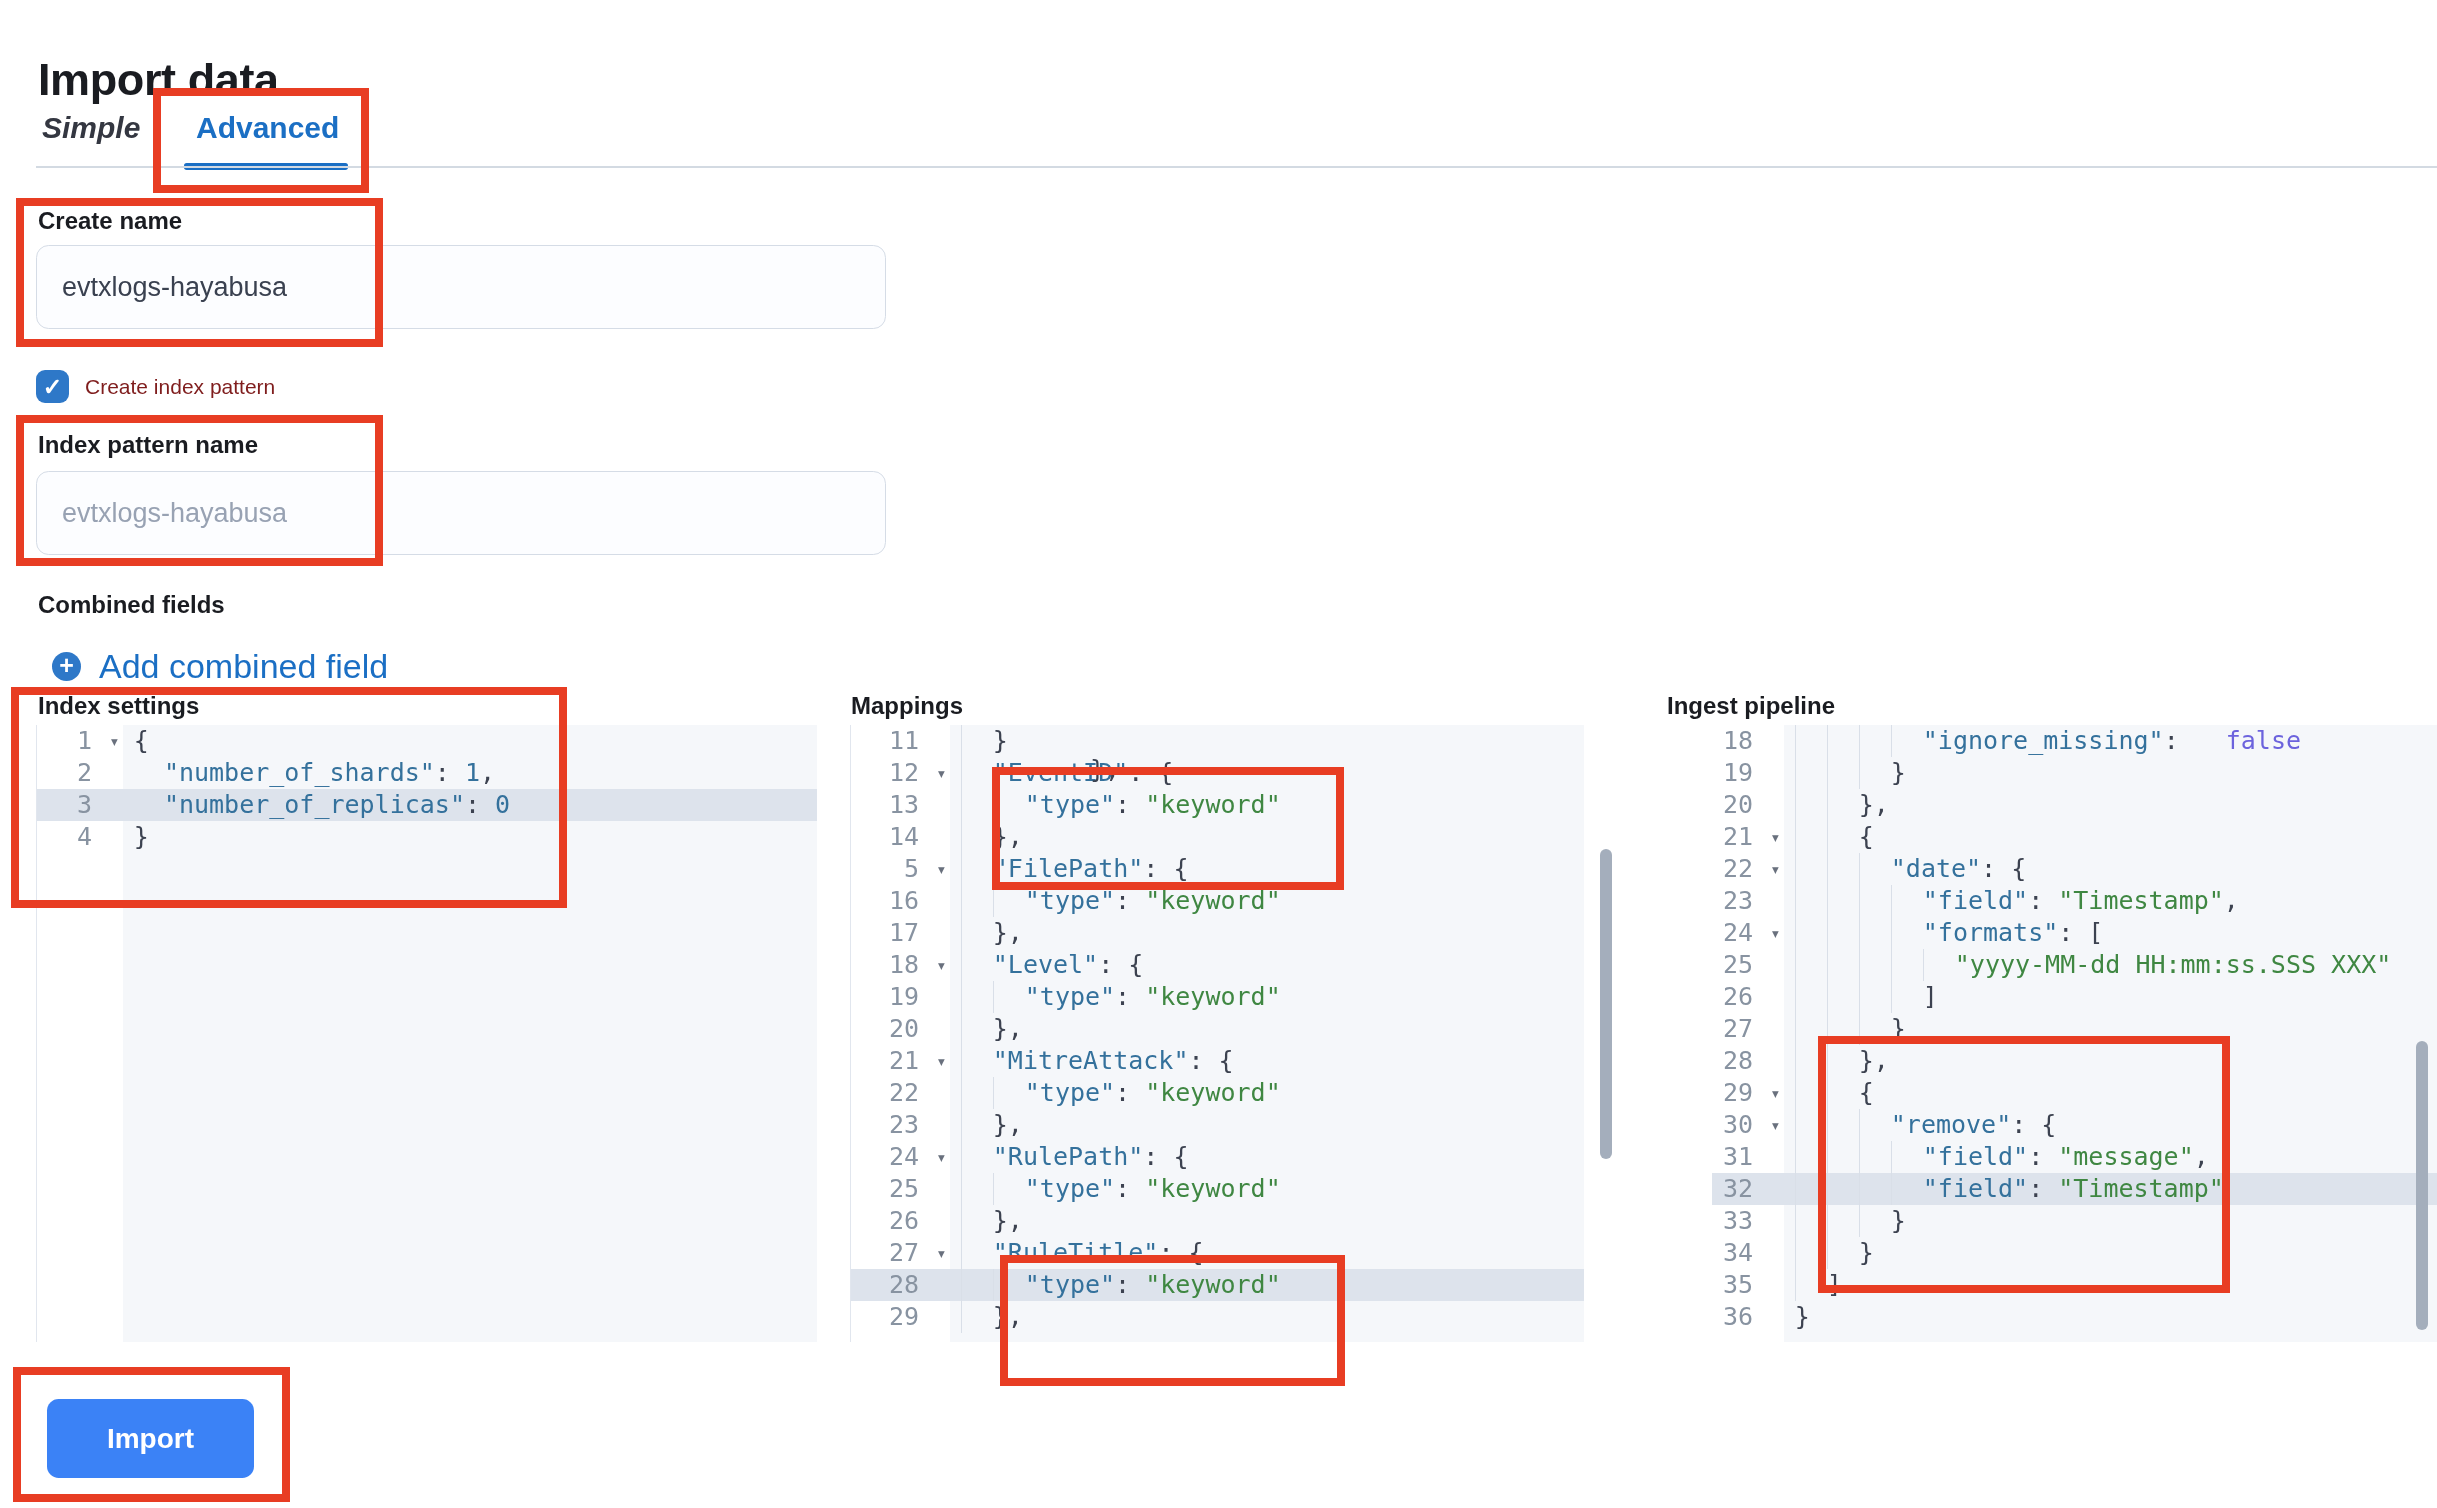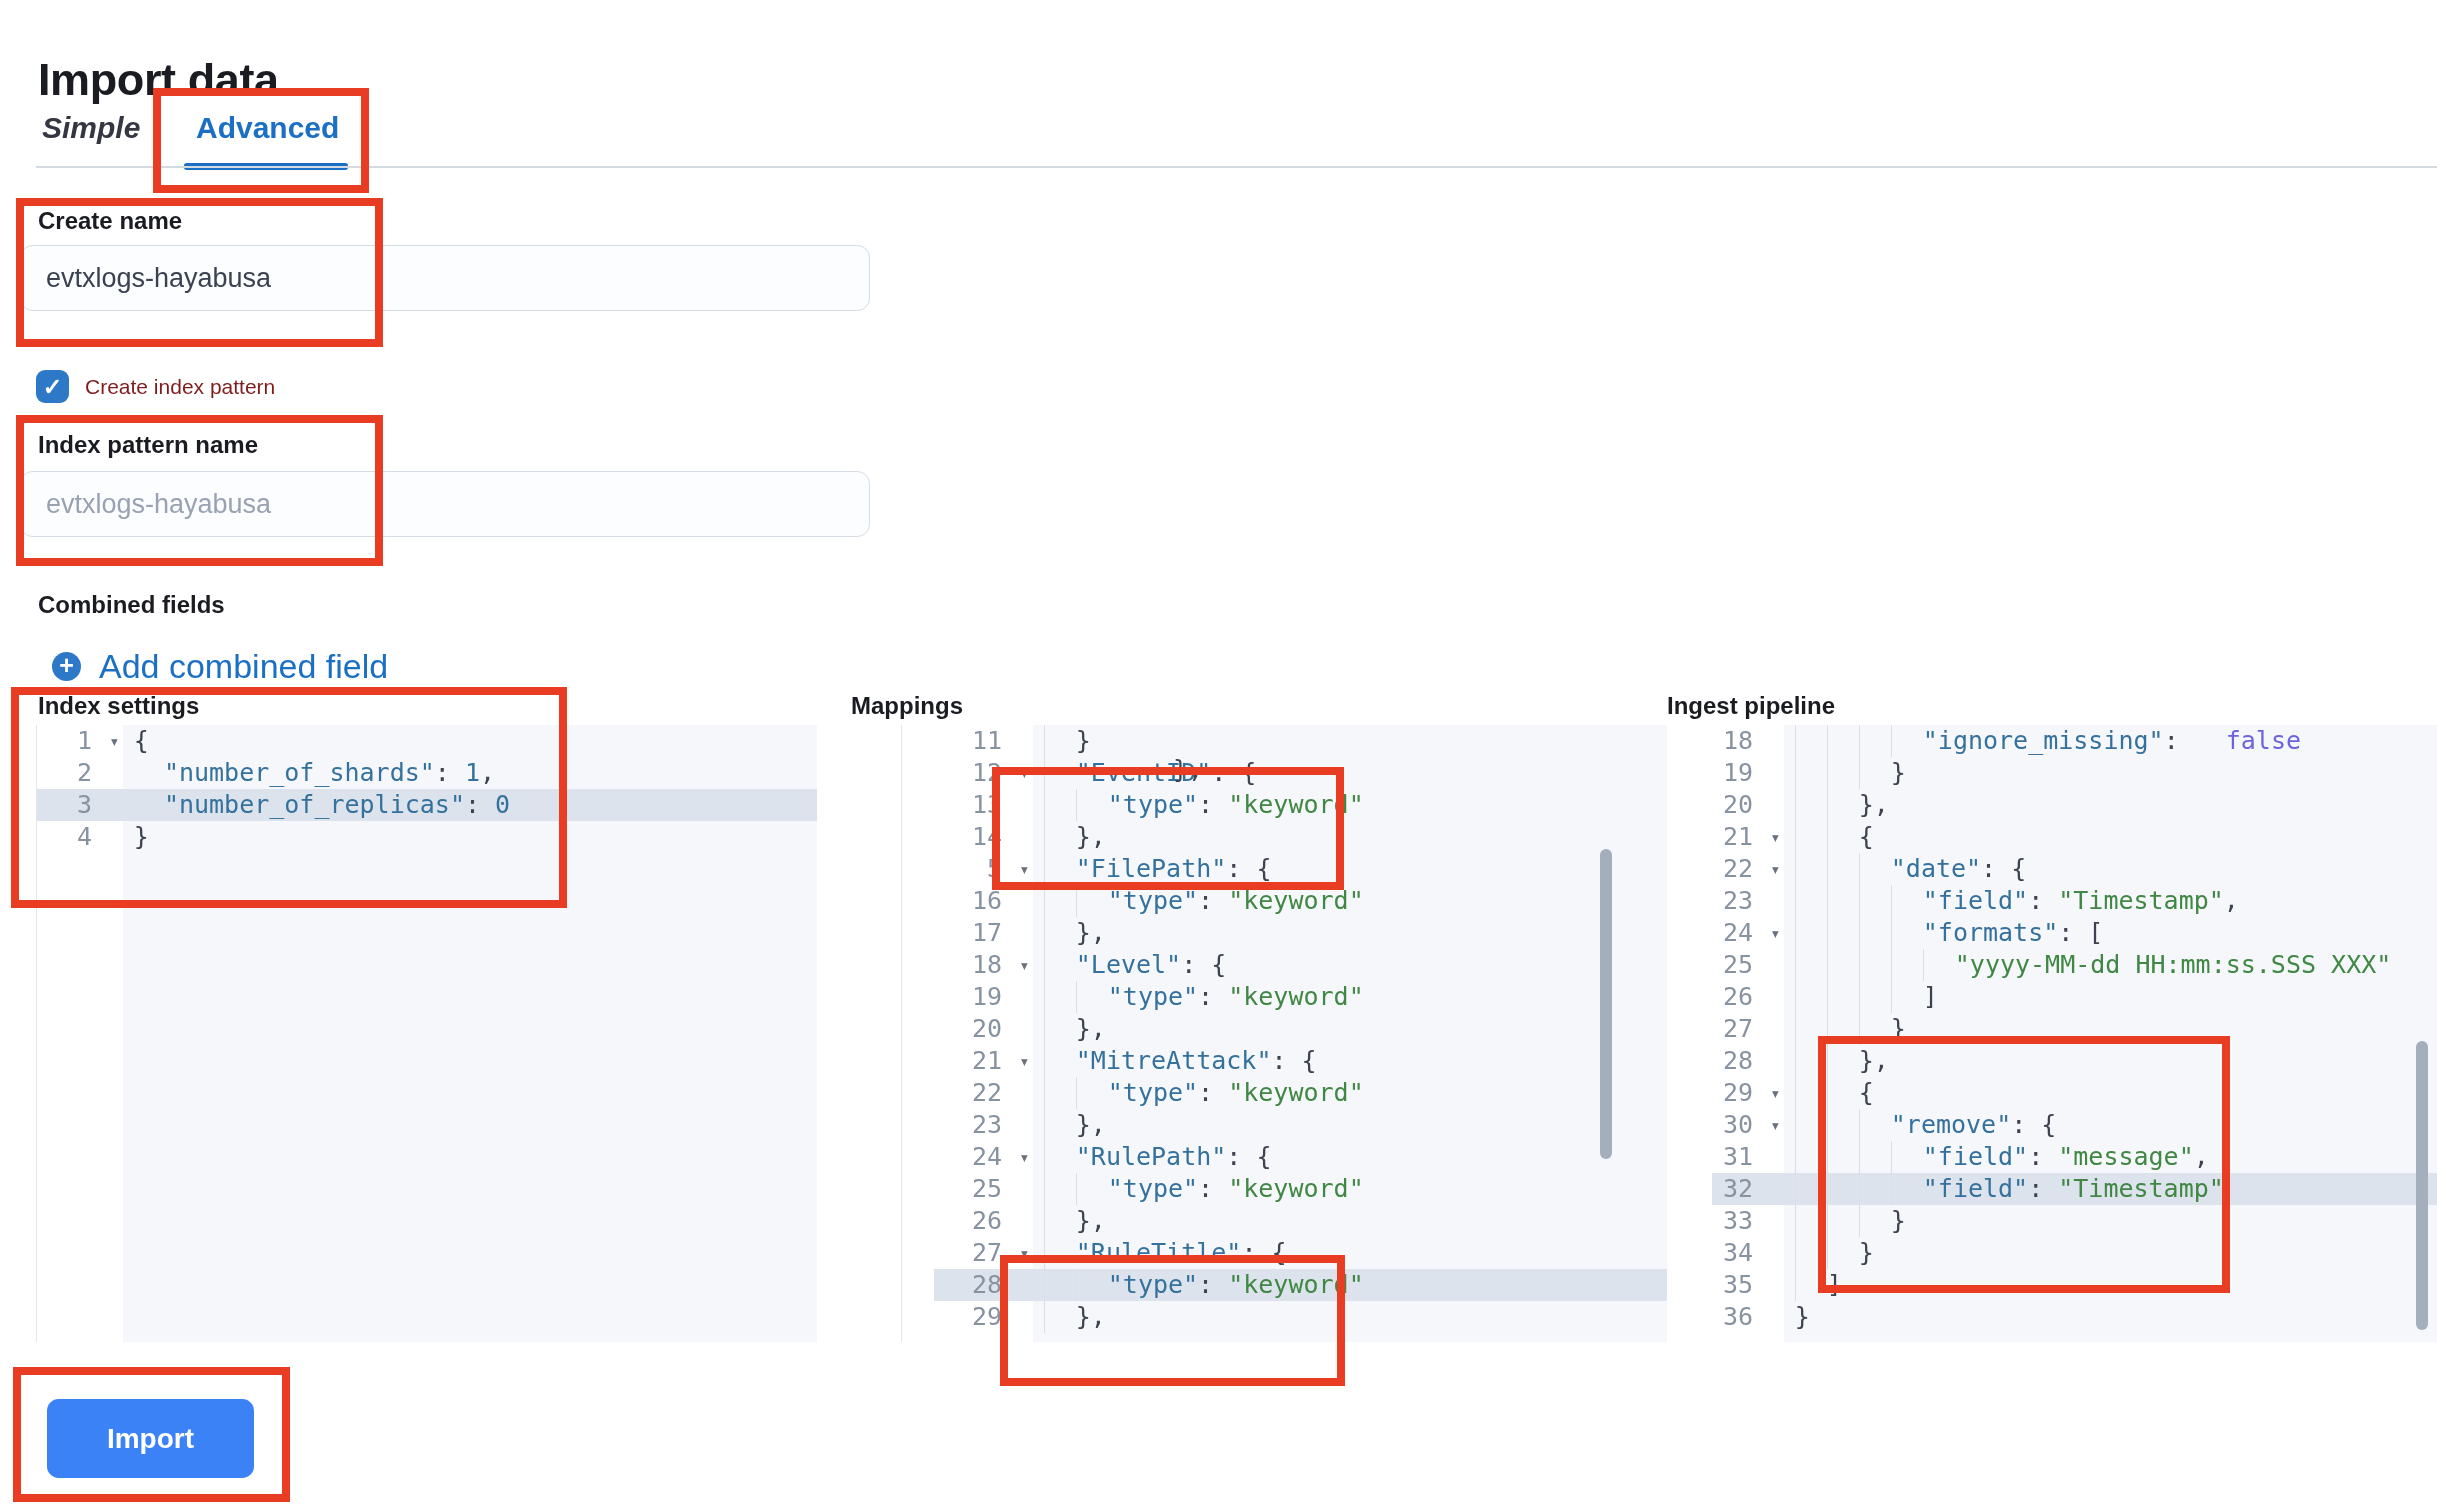--- a/index.html
+++ b/index.html
@@ -13,21 +13,21 @@
   #tab-simple{left:42px;color:#343741;font-style:italic;}
   #tab-advanced{left:196px;color:#1b6fc4;}
   #tab-underline{left:184px;top:163px;width:164px;height:7.2px;background:#1b6fc4;border-radius:2.7px;}
   #tabs-divider{left:36px;top:166px;width:2402px;height:1.8px;background:#d3dae2;}
 
   
   .field-label{font-size:24px;font-weight:600;color:#1a1c21;}
   #label-index-name{left:38px;top:207px;}
   #label-index-pattern-name{left:38px;top:431px;}
   #label-combined-fields{left:38px;top:591px;}
-  .text-input{left:20px;width:850px;height:66px;border:1.8px solid #d5dce6;border-radius:12.6px;
+  .text-input{left:36px;width:850px;height:84px;border:1.8px solid #d5dce6;border-radius:12.6px;
       background:#fcfdff;font-size:27px;color:#3a4150;padding:0 0 0 25px;outline:none;
       font-family:"Liberation Sans",sans-serif;box-sizing:border-box;}
   #input-index-name{top:245px;}
   #input-index-pattern-name{top:471px;}
   .text-input::placeholder{color:#98a2b3;}
 
   #checkbox-row{left:36px;top:370px;display:flex;align-items:center;gap:16px;}
   #checkbox{width:33px;height:33px;background:#2e78c8;border-radius:9px;display:flex;
       align-items:center;justify-content:center;color:#fff;font-size:23.4px;font-weight:700;cursor:pointer;}
   #checkbox-label{font-size:21px;color:#7f1d1d;}
@@ -38,21 +38,21 @@
   #add-combined-label{font-size:34px;font-weight:500;color:#1b6fc4;}
 
   
   #label-index-settings{left:38px;top:692px;}
   #label-mappings{left:851px;top:692px;}
   #label-ingest-pipeline{left:1667px;top:692px;}
 
   
   .editor{top:725px;height:617px;display:flex;overflow:hidden;background:#fff;}
   #editor-settings{left:36px;width:780px;border-left:1.8px solid #e1e6ee;}
-  #editor-mappings{left:901px;width:733px;border-left:1.8px solid #e1e6ee;padding-left:32px;}
+  #editor-mappings{left:850px;width:733px;border-left:1.8px solid #e1e6ee;}
   #editor-pipeline{left:1712px;width:725px;}
   .gutter{background:#fff;flex:0 0 auto;}
   #editor-settings .gutter{width:86px;}
   #editor-mappings .gutter{width:99px;}
   #editor-pipeline .gutter{width:72px;}
   .content{background:#f5f7fa;flex:1 1 auto;overflow:hidden;position:relative;}
   .gutter-row{height:32px;line-height:32px;text-align:right;position:relative;padding-right:31px;
       font-family:"DejaVu Sans Mono",monospace;font-size:25px;color:#8893a1;}
   .gutter-row .fold{position:absolute;right:3.6px;top:0;font-size:17px;color:#69707d;cursor:pointer;}
   .code-line{height:32px;line-height:32px;white-space:pre;padding-left:10.8px;

